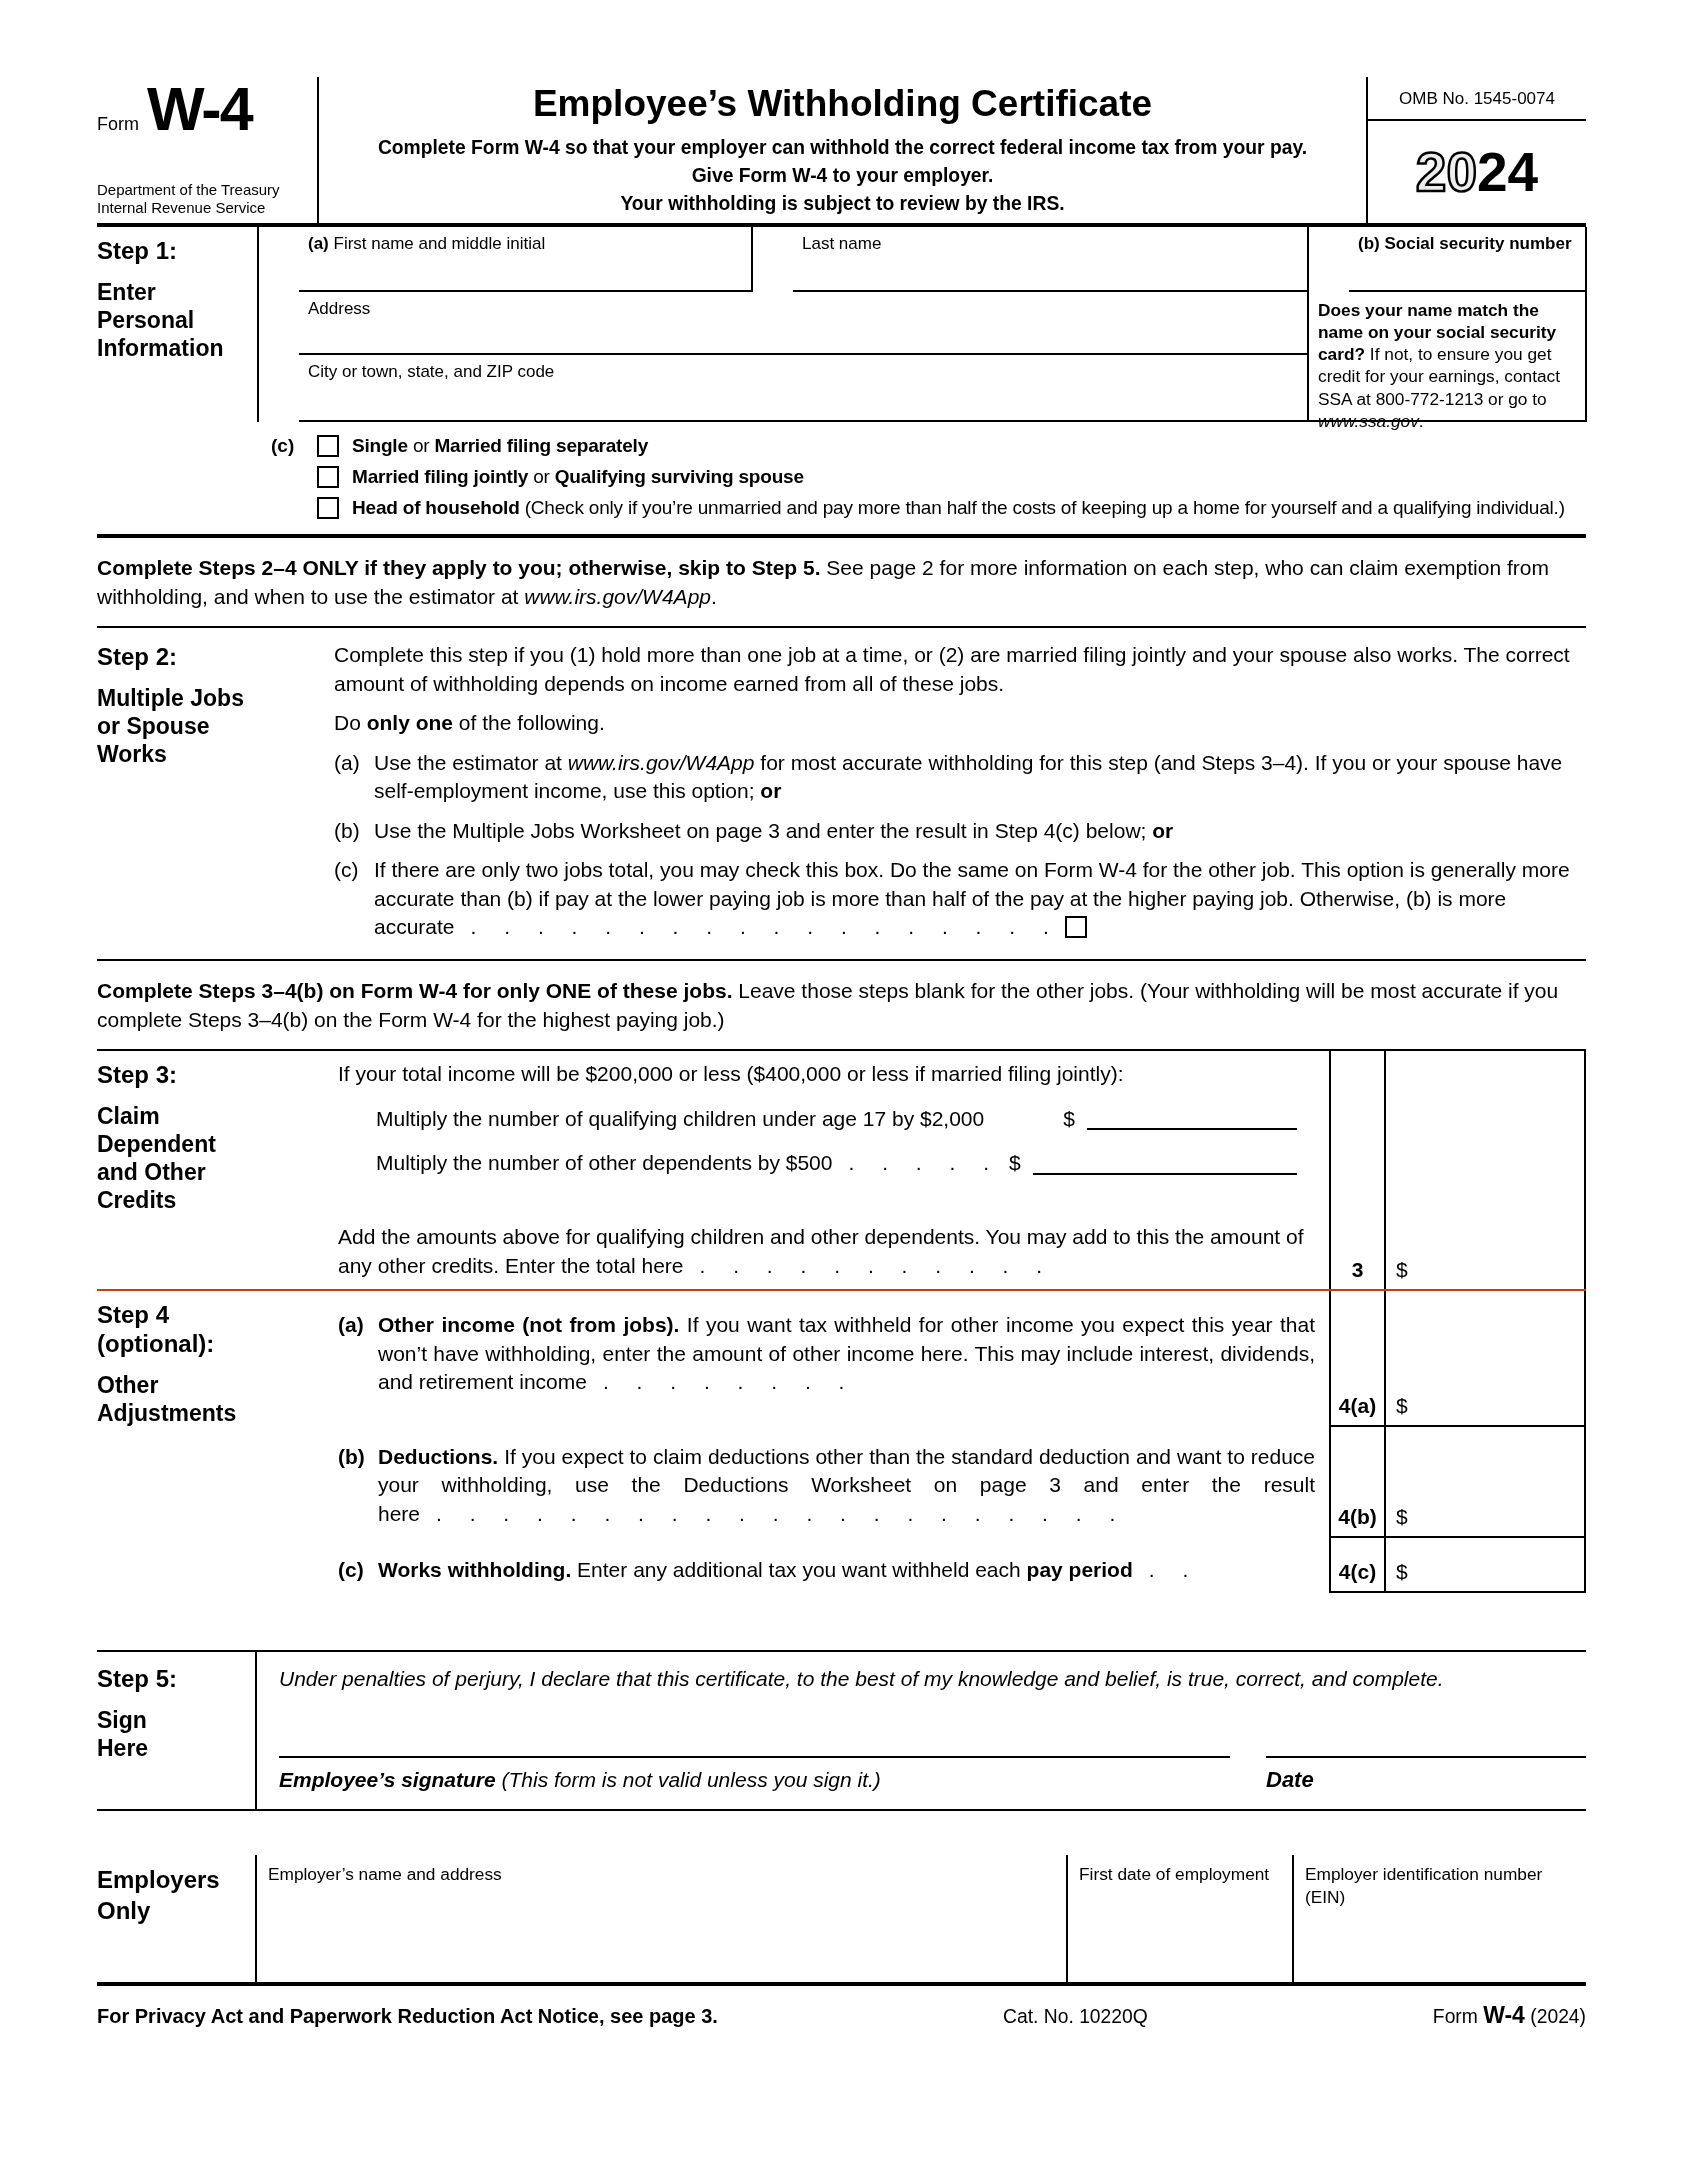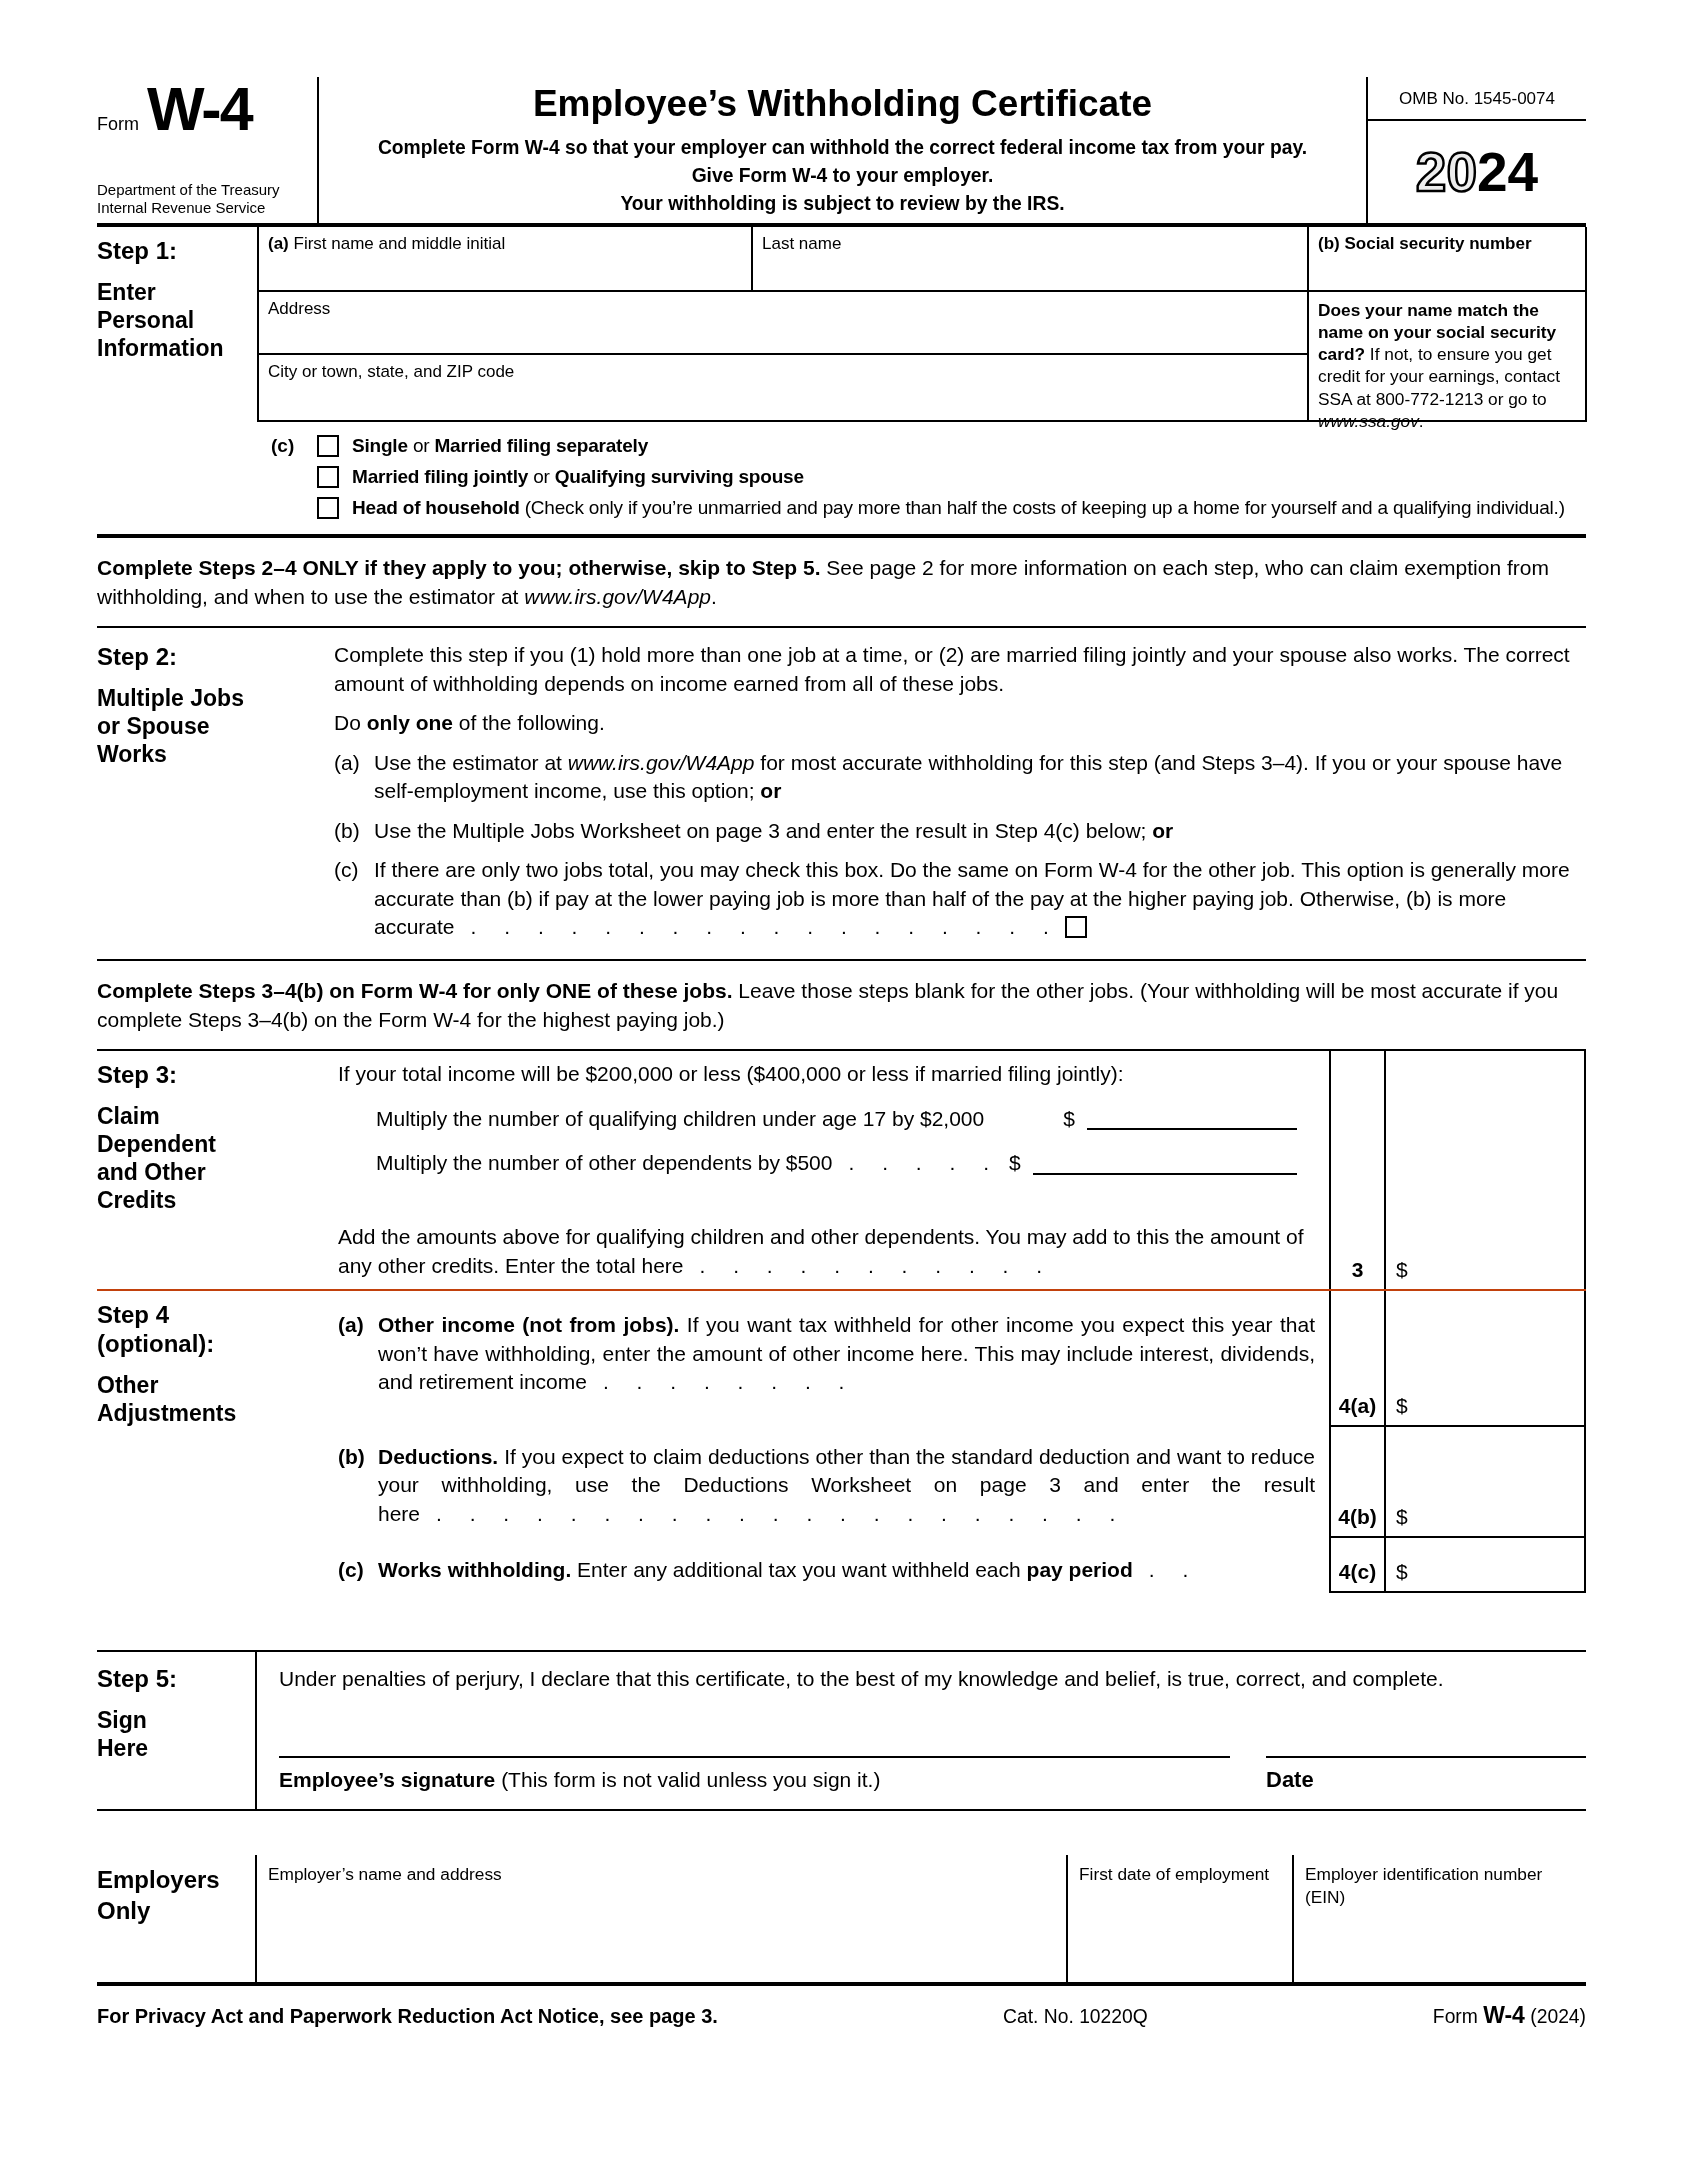--- a/index.html
+++ b/index.html
@@ -32,21 +32,21 @@
   .step-title { font-size:24px; font-weight:bold; margin-bottom:12px; line-height:1.2; }
   .step-title.tight { margin-bottom:0; }
   .step-sub { font-size:23px; font-weight:bold; line-height:1.22; }
   .w135 { max-width:134px; }
   .w170 { max-width:168px; }
   .w150 { max-width:153px; }
   .w140 { max-width:139px; }
   .w70  { max-width:69px; }
   .s1-main { flex:1; }
   .s1-grid { display:grid; grid-template-columns:494px 556px 278px; grid-template-rows:65px 63px 67px; border-left:2px solid #000; }
-  .cell { border-right:2px solid #000; border-bottom:2px solid #000; padding:6px 9px; font-size:17px; line-height:1.25; }
+  .cell { border-right:2px solid #000; border-bottom:2px solid #000; padding:6px 9px; font-size:17px; line-height:1.25;margin-left:40px; }
   .cell .pre { font-weight:bold; }
   .fn   { grid-column:1; grid-row:1; }
   .ln   { grid-column:2; grid-row:1; }
   .ssnb { grid-column:3; grid-row:1; }
   .ssnb .lab { font-weight:bold; }
   .addr { grid-column:1 / span 2; grid-row:2; }
   .note { grid-column:3; grid-row:2 / span 2; border-right:2px solid #000; border-bottom:2px solid #000; padding:7px 9px; font-size:17.3px; line-height:1.28; }
   .city { grid-column:1 / span 2; grid-row:3; }
 
   .c-sec { padding:13px 0 15px 14px; font-size:19px; }
@@ -84,21 +84,21 @@
   .mul .t { white-space:nowrap; }
   .mul .dol { margin-left:79px; }
   .mul.m2 .dol { margin-left:20px; }
   .uline { flex:1; border-bottom:2px solid #000; margin:0 18px 3px 12px; height:2px; }
   .just { text-align:justify; }
 
   
   .s5box { margin-top:57px; border-top:2px solid #000; border-bottom:4px solid #000; }
   .s5top { display:flex; border-bottom:2px solid #000; }
   .s5-lbl { width:160px; flex:none; border-right:2px solid #000; padding-top:13px; }
-  .s5-body { flex:1; padding:15px 0 8px 22px; }
+  .s5-body { flex:1; padding:15px 0 8px 22px;font-style:italic; }
   .perjury { font-size:21px; }
   .sigrow { display:flex; margin-top:65px; }
   .sig-ul { flex:1; border-bottom:2px solid #000; margin-right:36px; height:2px; }
   .date-ul { width:320px; border-bottom:2px solid #000; height:2px; }
   .siglabels { display:flex; margin-top:9px; padding-bottom:8px; font-size:21px; align-items:baseline; }
   .sig-lab { flex:1; }
   .date-lab { width:320px; font-weight:bold; font-size:22px; }
   .emprow { display:flex; height:127px;margin-top:44px; }
   .emp-lbl { width:160px; flex:none; border-right:2px solid #000; padding-top:10px; font-size:24px; font-weight:bold; line-height:1.28; }
   .emp-cell { border-right:2px solid #000; padding:8px 11px; font-size:17.3px; line-height:1.3; }

